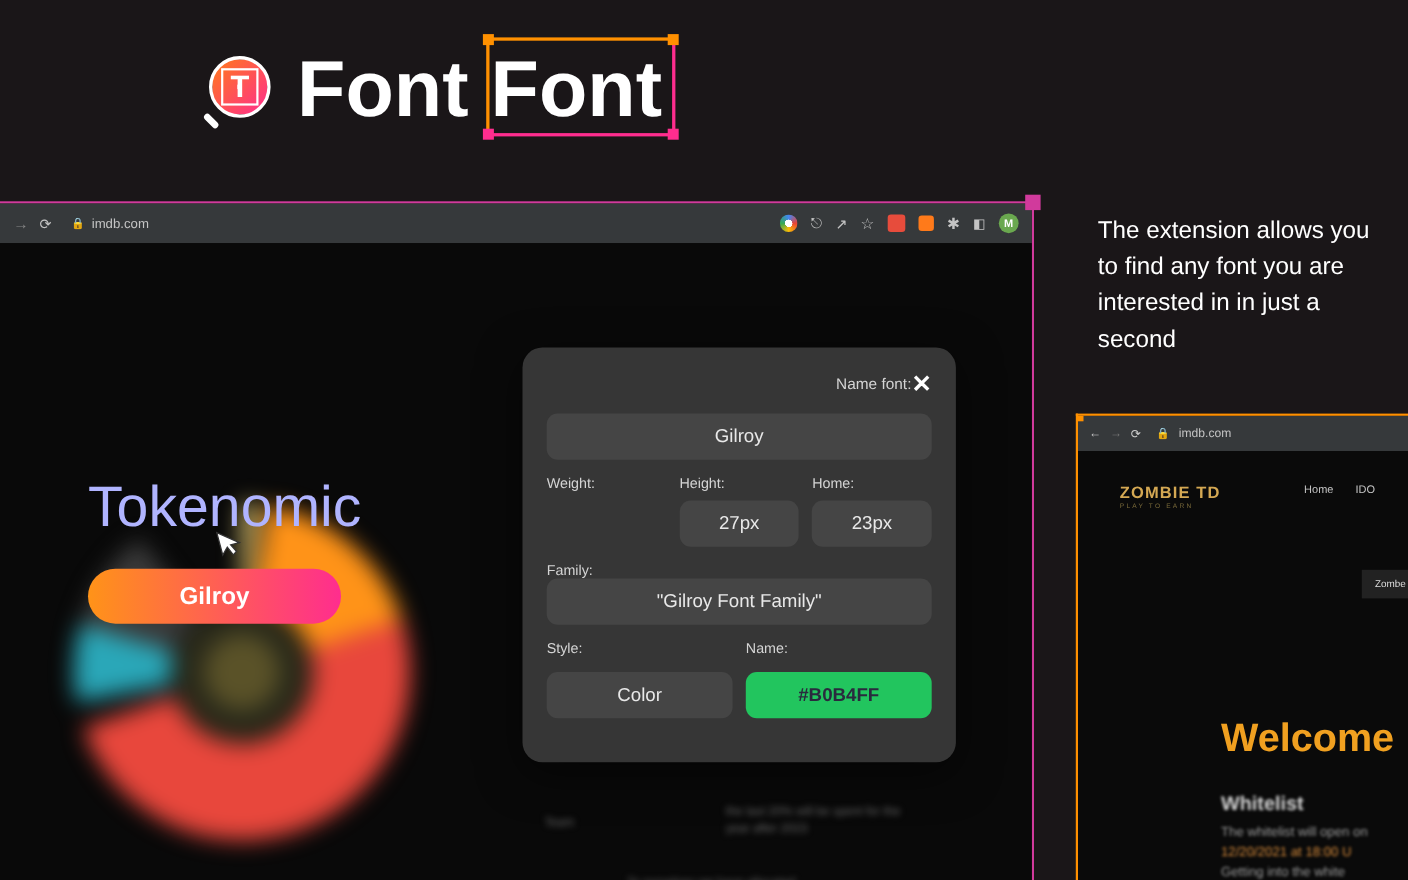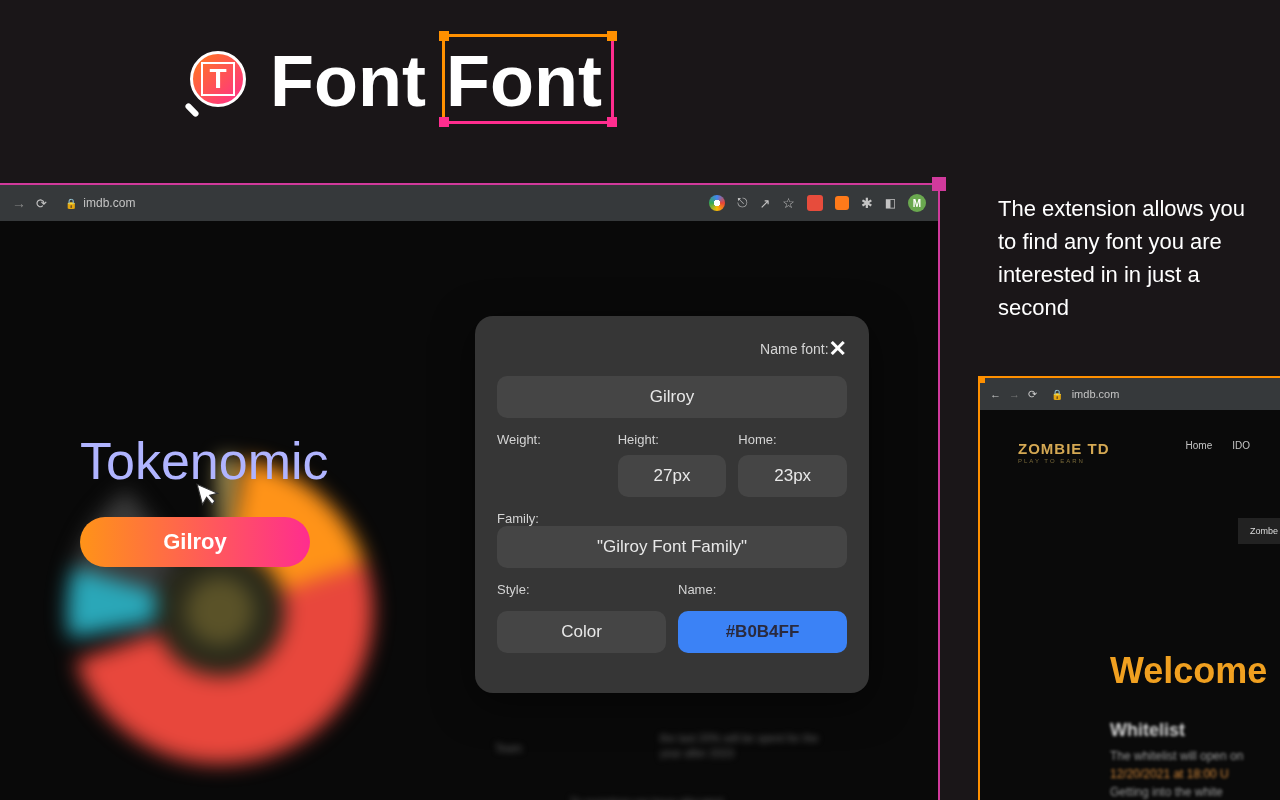--- a/index.html
+++ b/index.html
@@ -265,21 +265,21 @@
   background: #454545;
   border-radius: 10px;
   height: 42px;
   display: flex;
   align-items: center;
   justify-content: center;
   color: #e8e8e8;
   font-size: 17px;
 }
 .popup-col-field.light {
-  background: #3b82f6;
+  background: #22c55e;
   color: #2a2a3e;
   font-weight: 600;
 }
 .popup-section-label {
   color: #d4d4d4;
   font-size: 13px;
   margin-bottom: 0;
   display: block;
 }
 .popup-row2 {

